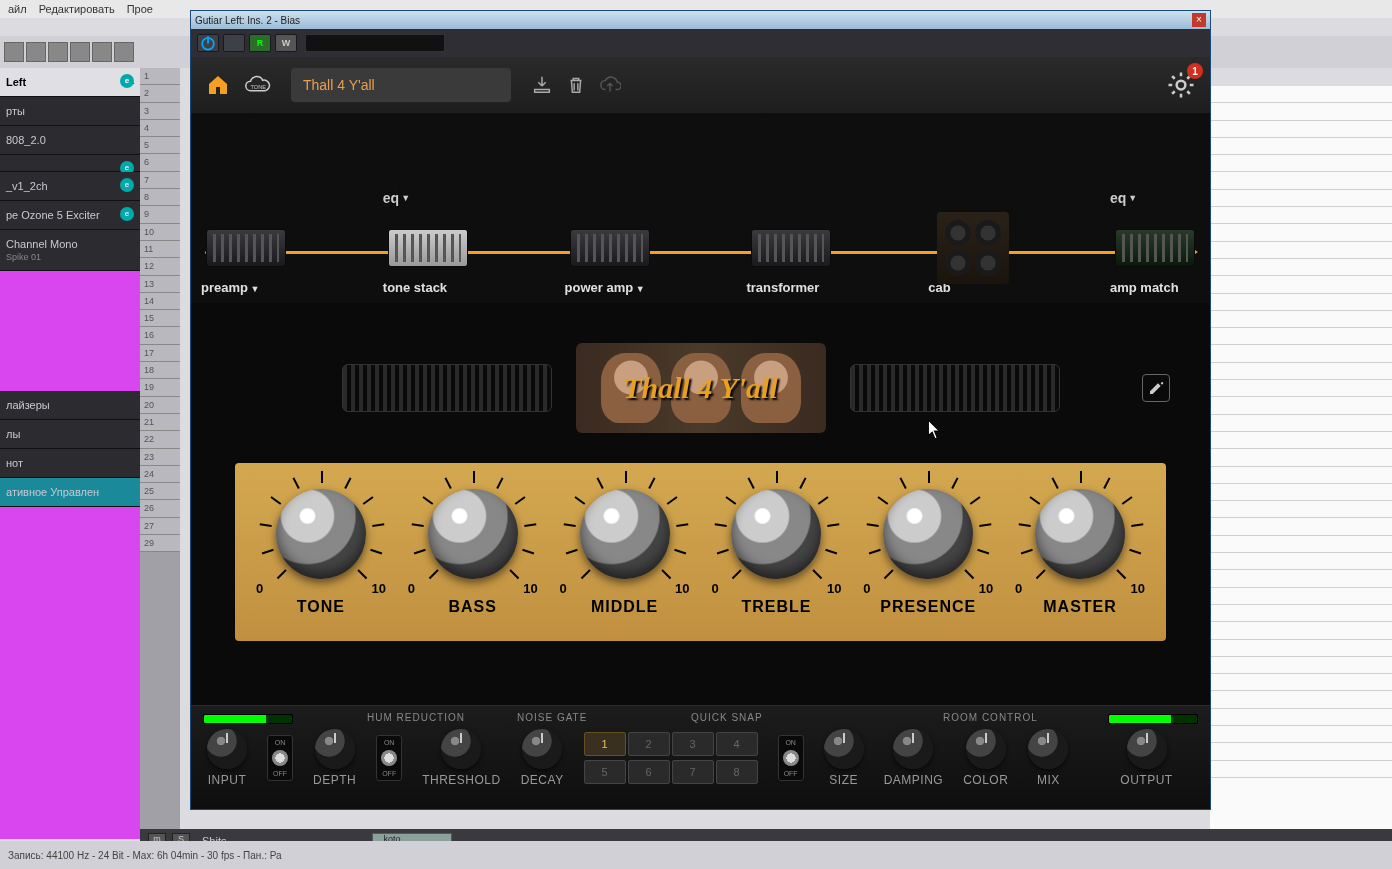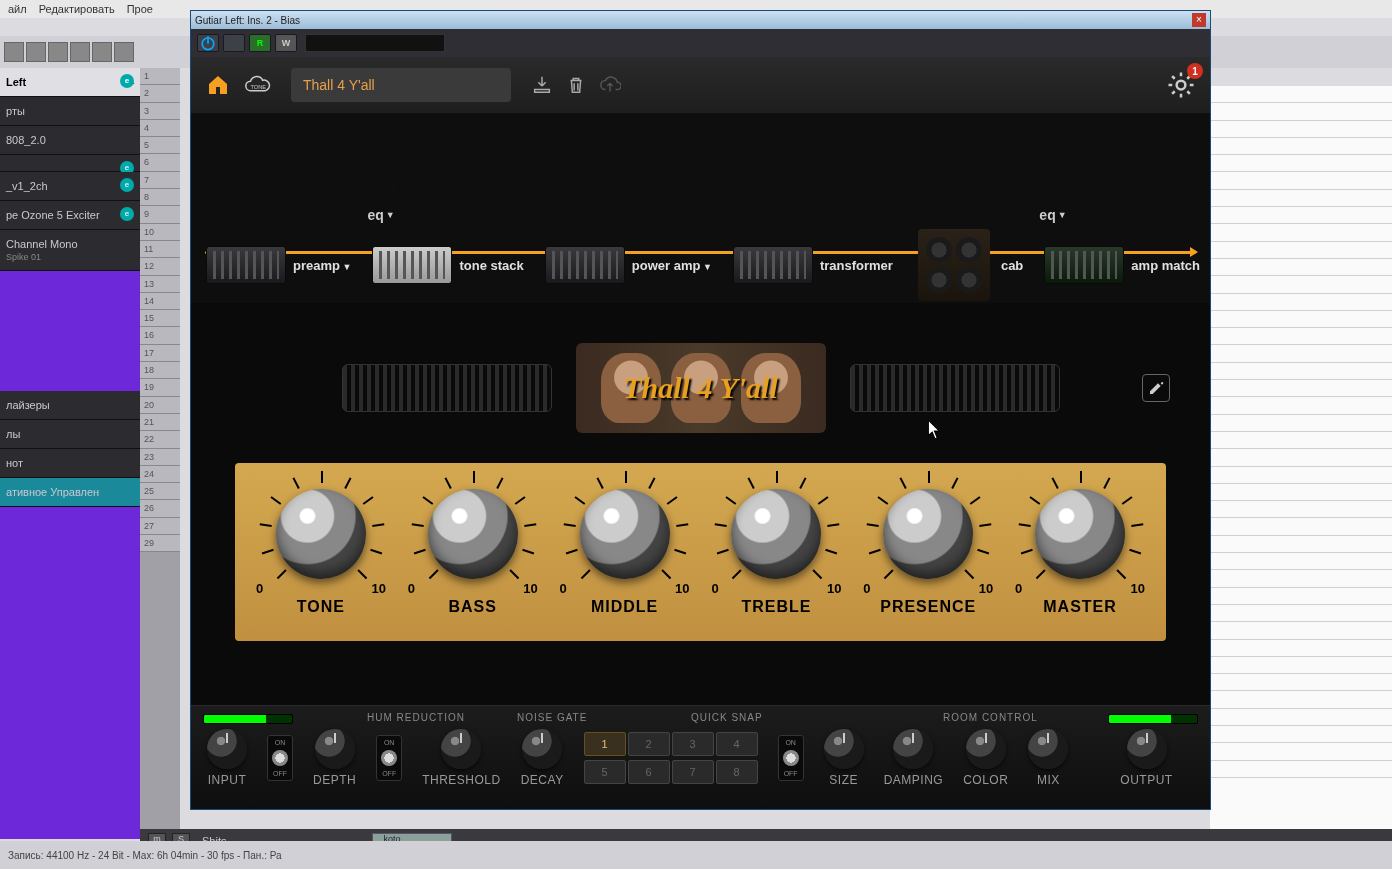--- a/index.html
+++ b/index.html
@@ -3,21 +3,21 @@
 <meta charset="utf-8">
 <style>
 * { margin: 0; padding: 0; box-sizing: border-box; font-family: Arial, sans-serif; }
 body { background: #e8e8e8; width: 1392px; height: 869px; overflow: hidden; position: relative; }
 
 
 .daw-bg { position: absolute; inset: 0; background: #dcdce0; }
 .daw-menubar { position: absolute; top: 0; left: 0; right: 0; height: 18px; background: #e8e8e8; display: flex; gap: 12px; padding-left: 8px; font-size: 11px; color: #333; align-items: center; }
 .daw-toolbar { position: absolute; top: 36px; left: 0; right: 0; height: 32px; background: #d0d0d6; display: flex; gap: 2px; padding: 4px; align-items: center; }
 .daw-toolbar .tb-btn { width: 20px; height: 20px; background: #888; border: 1px solid #666; }
-.daw-left-panel { position: absolute; top: 68px; left: 0; width: 140px; bottom: 30px; background: #6d28d9; color: #c8c8d0; font-size: 11px; overflow:hidden; }
+.daw-left-panel { position: absolute; top: 68px; left: 0; width: 140px; bottom: 30px; background: #d946ef; color: #c8c8d0; font-size: 11px; overflow:hidden; }
 .daw-left-panel .item { padding: 8px 6px; border-bottom: 1px solid #111; background: #2c2c30; position: relative; }
 .daw-left-panel .item .e-btn { position:absolute; right:6px; top:6px; width:14px; height:14px; border-radius:50%; background:#0aa; color:#fff; font-size:8px; text-align:center; line-height:14px;}
 .daw-tracks-numbers { position: absolute; top: 68px; left: 140px; width: 40px; bottom: 30px; background: #a0a0a6; font-size: 9px;}
 .daw-tracks-numbers .n { height:17.3px; line-height:17px; padding-left:4px; border-bottom:1px solid #888; background:#b8b8be; color:#555;}
 .daw-grid-right { position: absolute; top: 86px; left: 1210px; right: 0; bottom: 30px; background: #fafafa; }
 .daw-ruler { position:absolute; top:86px; left:1210px; right:0; height:18px; background:#e0e0e4; display:flex; align-items:center; font-size:10px; color:#555;}
 .daw-ruler span { margin-left: 38px; }
 .daw-grid-right .row { height:17.3px; border-bottom:1px solid #d0d0d0;}
 .daw-status { position: absolute; bottom: 0; left: 0; right: 0; height: 28px; background: #d0d0d6; font-size: 10px; color: #444; padding: 1px 8px; display:flex; align-items:center;}
 .daw-bottombar { position:absolute; bottom:16px; left:140px; right:0; height:24px; background:#3a3a3e; display:flex; align-items:center; padding:0 8px; gap:6px;}
@@ -53,21 +53,21 @@
 
 .chain-area { height: 190px; position: relative; background: #0e0e0e; }
 .chain-bg { position:absolute; inset:0; opacity:0.25; background:
   radial-gradient(circle at 20% 40%, rgba(255,255,255,0.04) 0 2px, transparent 3px) repeat,
   linear-gradient(90deg, rgba(255,255,255,0.03) 0 1px, transparent 1px 40px) repeat;
 }
 .chain-bg::before{ content:""; position:absolute; inset:0; font-size:10px; color:rgba(255,255,255,0.2);}
 .chain-wire { position:absolute; top:138px; left:14px; right:14px; height:3px; background:linear-gradient(90deg,#f5a020,#f5a020); border-radius:2px;}
 .chain-wire::after{ content:""; position:absolute; right:-2px; top:-4px; border-left:8px solid #f5a020; border-top:5px solid transparent; border-bottom:5px solid transparent;}
 .chain { position:absolute; bottom:8px; left:10px; right:10px; display:flex; align-items:flex-end; justify-content:space-between;}
-.chain .node { display:flex; flex-direction:row; align-items:center; gap:2px; color:#e0e0e0; font-size:13px; font-weight:bold; position:relative;}
+.chain .node { display:flex; flex-direction:column; align-items:flex-start; gap:2px; color:#e0e0e0; font-size:13px; font-weight:bold; position:relative;}
 .chain .module { width:90px; height:60px; display:flex; align-items:center; justify-content:center;}
 .chain .node.sel .module{ border:3px solid #f5a020; border-radius:4px; width:112px; height:95px; background:linear-gradient(#222,#111);}
 .mod-amp { width:96px; height:80px; background:linear-gradient(#3a2a10,#2a1a08); border-radius:4px; position:relative;}
 .mod-amp::before{ content:""; position:absolute; top:8px; left:8px; right:8px; height:38px; background:repeating-linear-gradient(0deg,#1a120a 0 2px,#3a2a15 2px 6px); border-radius:2px;}
 .mod-amp::after{ content:""; position:absolute; bottom:6px; left:10px; right:10px; height:12px; background:#4a3a20; border-radius:2px;}
 .mod-box{ width:80px; height:38px; background:linear-gradient(#3a3a3e,#1a1a1e); border:1px solid #0a0a0a; border-radius:3px; position:relative;}
 .mod-box::before{content:""; position:absolute; top:4px; left:6px; right:6px; bottom:4px; background:repeating-linear-gradient(90deg,#555 0 3px,transparent 3px 8px);}
 .mod-cab{ width:72px; height:72px; background:linear-gradient(#2a2218,#1a140c); border-radius:4px; position:relative; display:grid; grid-template:1fr 1fr/1fr 1fr; gap:4px; padding:8px;}
 .mod-cab span{ background:radial-gradient(circle,#333 0 40%,#1a1a1a 42% 100%); border-radius:50%;}
 .eq-badge{ position:absolute; top:-28px; font-size:14px; color:#ccc; font-weight:bold; display:flex; align-items:center; gap:2px;}

